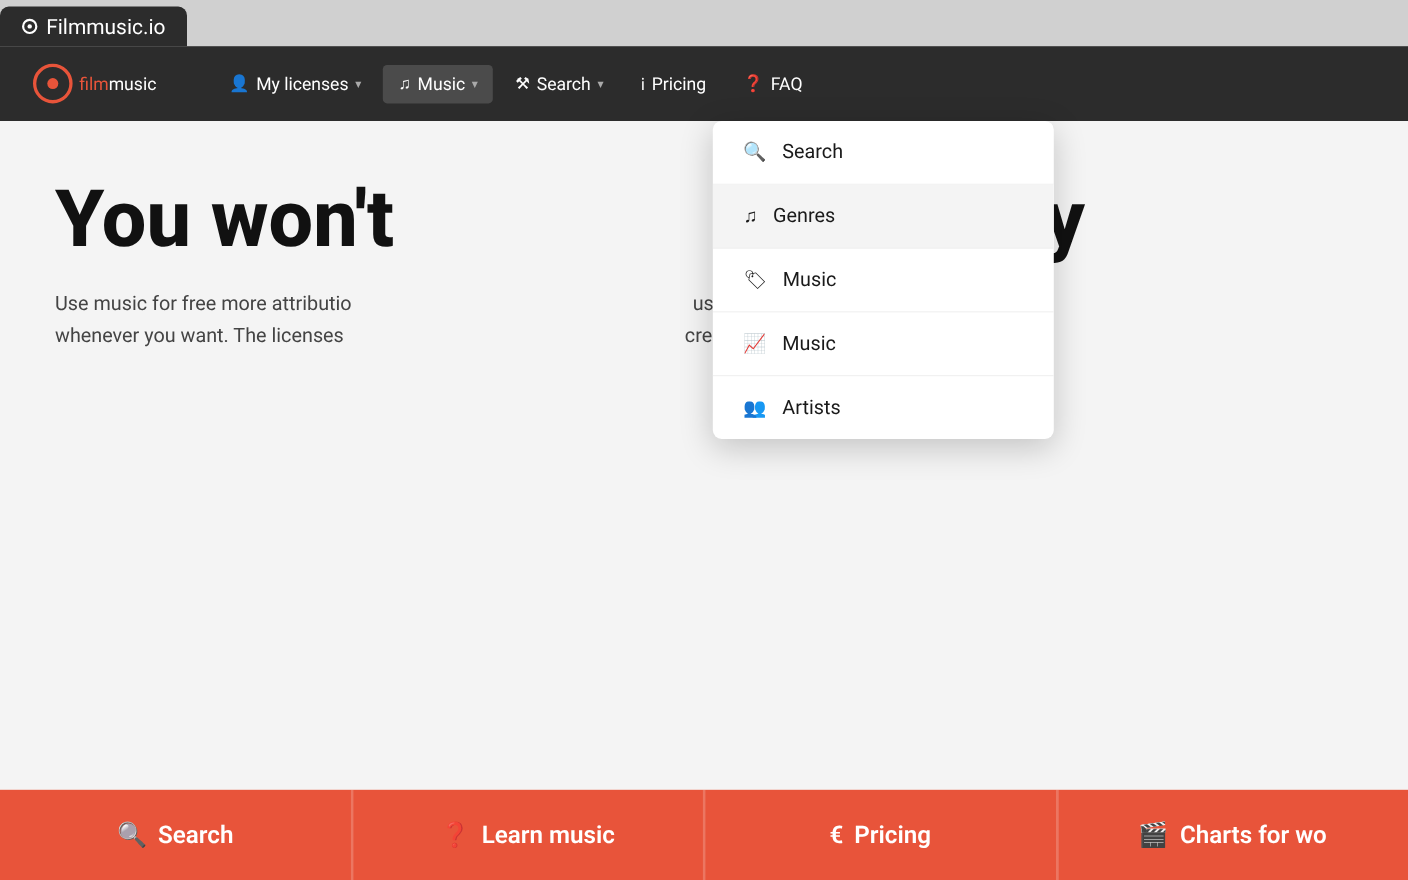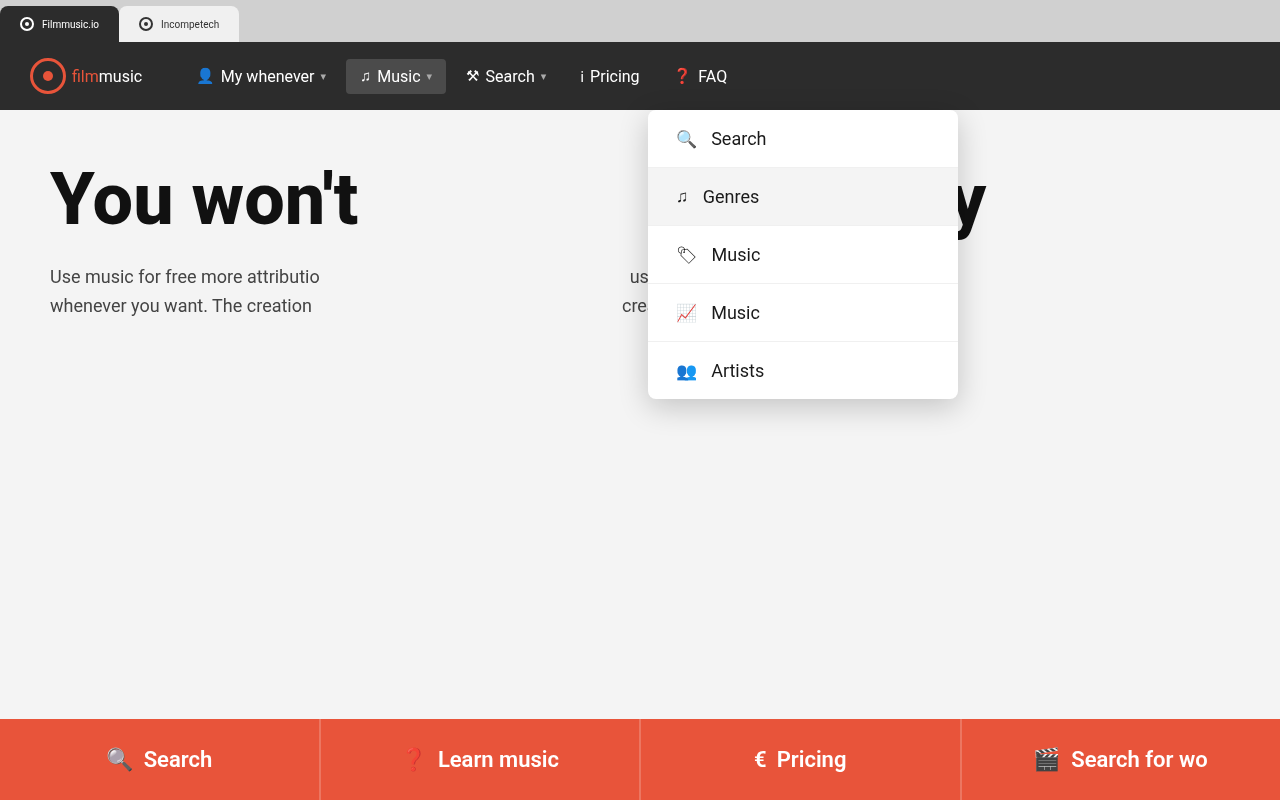--- a/index.html
+++ b/index.html
@@ -13,21 +13,21 @@
       align-items: flex-end;
     }
     .tab {
       display: flex;
       align-items: center;
       gap: 8px;
       padding: 0 20px;
       height: 36px;
       background: #f0f0f0;
       border-radius: 8px 8px 0 0;
-      font-size: 10px;
+      font-size: 19px;
       color: #333;
       cursor: pointer;
     }
     .tab.active {
       background: #2c2c2c;
       color: #fff;
     }
     .tab-icon {
       width: 14px;
       height: 14px;
@@ -51,21 +51,21 @@
       height: 68px;
       display: flex;
       align-items: center;
       padding: 0 30px;
       gap: 0;
     }
     .logo {
       display: flex;
       align-items: center;
       gap: 6px;
-      margin-right: 40px;
+      margin-right: 52px;
       text-decoration: none;
     }
     .logo-icon {
       width: 36px;
       height: 36px;
       border-radius: 50%;
       border: 3px solid #e8543a;
       display: flex;
       align-items: center;
       justify-content: center;
@@ -186,38 +186,34 @@
     }
   </style>
 </head>
 <body>
 
 <div class="tab-bar">
   <div class="tab active">
     <span class="tab-icon"></span>
     <span>Filmmusic.io</span>
   </div>
-  <div class="tab">
-    <span class="tab-icon"></span>
-    <span>Incompetech</span>
-  </div>
 </div>
 
 <nav class="navbar">
   <a class="logo" href="#">
     <div class="logo-icon"></div>
     <span>
       <span class="logo-film">film</span><span class="logo-music">music</span>
     </span>
   </a>
 
   <div class="nav-items">
     <div class="nav-item">
       <span class="nav-icon">👤</span>
-      <span>My whenever</span>
+      <span>My licenses</span>
       <span class="nav-chevron">▾</span>
     </div>
     <div class="nav-item active-dropdown">
       <span class="nav-icon">♫</span>
       <span>Music</span>
       <span class="nav-chevron">▾</span>
     </div>
     <div class="nav-item">
       <span class="nav-icon">⚒</span>
       <span>Search</span>
@@ -258,35 +254,35 @@
 </div>
 
 <div class="main-content">
   <div class="hero">
     <div class="hero-title">
       <span>You won't &nbsp;&nbsp;&nbsp;&nbsp;&nbsp;</span><span style="margin-left:290px;">nis any</span>
     </div>
     <div class="hero-subtitle">
       <span>Use music for free more attributio</span><span style="margin-left:310px;">use forever: Buy lif</span>
       <br>
-      <span>whenever you want. The creation</span><span style="margin-left:310px;">creation of projec</span>
+      <span>whenever you want. The licenses</span><span style="margin-left:310px;">creation of projec</span>
     </div>
 
     <div class="cta-row">
       <div class="cta-btn">
         <span>🔍</span>
         <span>Search</span>
       </div>
       <div class="cta-btn">
         <span>❓</span>
         <span>Learn music</span>
       </div>
       <div class="cta-btn">
         <span>€</span>
         <span>Pricing</span>
       </div>
       <div class="cta-btn" style="overflow:hidden;">
         <span>🎬</span>
-        <span>Search for wo</span>
+        <span>Charts for wo</span>
       </div>
     </div>
   </div>
 </div>
 
 </body></html>

